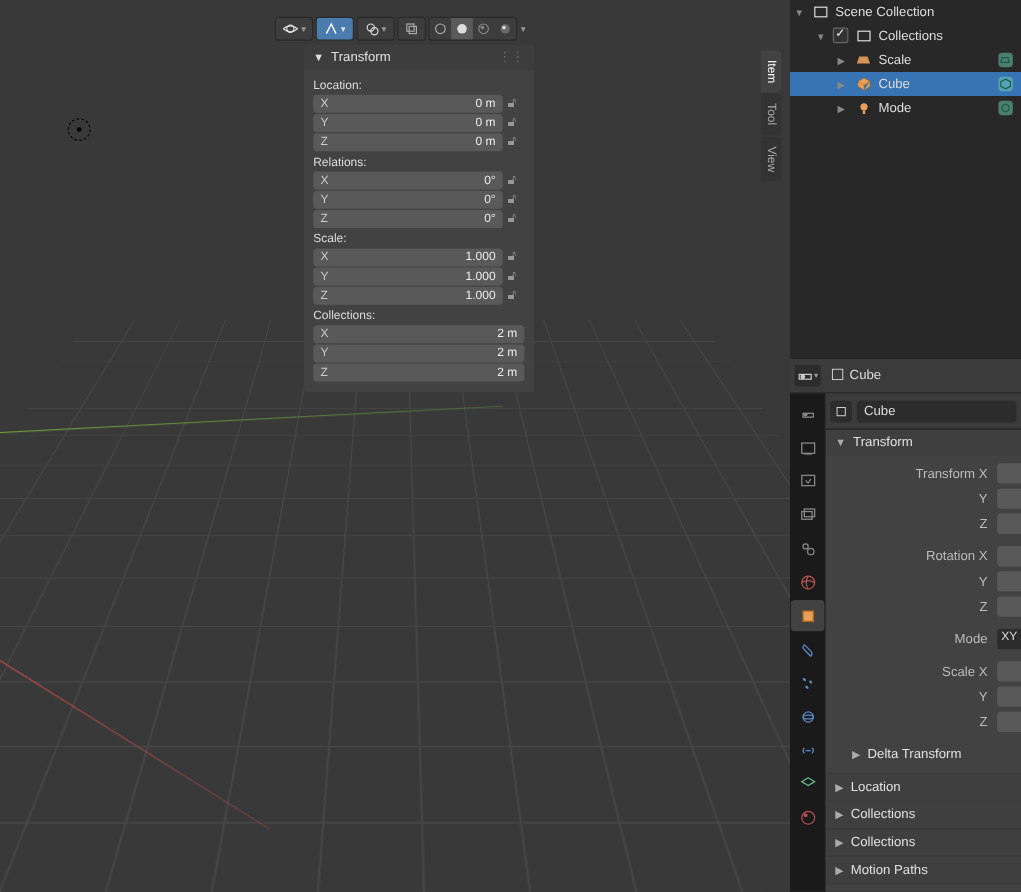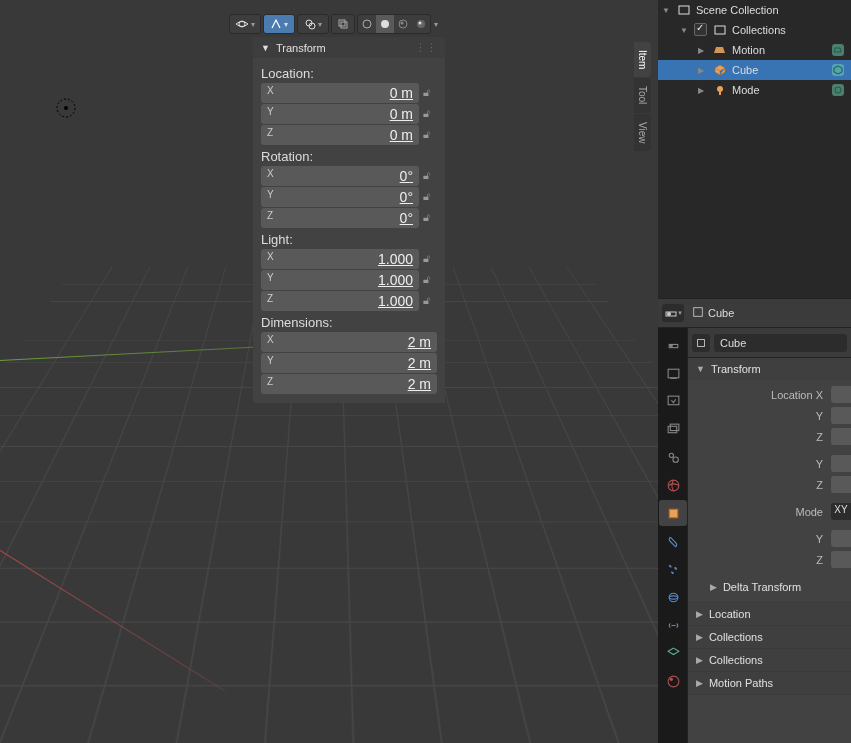--- a/index.html
+++ b/index.html
@@ -40,25 +40,25 @@
 
 .n-panel { position: absolute; top: 37px; right: 213px; width: 192px; background: #424242; border-radius: 4px 0 0 4px; }
 .n-tabs { position: absolute; top: 40px; right: 194px; display: flex; flex-direction: column; gap: 1px; }
 .n-tab { writing-mode: vertical-rl; background: #333; color: #aaa; padding: 8px 3px; font-size: 10px; cursor: pointer; border-radius: 0 4px 4px 0; }
 .n-tab.active { background: #424242; color: #fff; }
 
 .panel-header { display: flex; align-items: center; padding: 4px 8px; background: #3d3d3d; cursor: pointer; gap: 6px;}
 .panel-header .arrow { font-size: 9px; }
 .panel-drag { margin-left: auto; color: #666; }
 .panel-body { padding: 4px 8px 8px; }
-.prop-label { color: #ddd; font-size: 13px; margin: 4px 0 2px; }
+.prop-label { color: #ddd; font-size: 10px; margin: 4px 0 2px; }
 .prop-row { display: flex; align-items: center; gap: 4px; margin-bottom: 1px; }
 .prop-row .field { display: flex; flex: 1; background: #595959; border-radius: 3px; overflow: hidden; padding: 2px 6px; justify-content: space-between;}
 .prop-row .field .ax { color: #ccc; font-size: 10px; }
-.prop-row .field .v { color: #eee; font-size: 14px; text-decoration: underline; }
+.prop-row .field .v { color: #eee; font-size: 10px; }
 .prop-row .lock { width: 14px; height: 14px; color: #999; cursor: pointer; }
 .rot-mode { width: 100%; background: #2c2c2c; border: 1px solid #222; border-radius: 3px; padding: 3px 6px; color: #ddd; font-size: 10px; margin-top: 2px; display: flex; justify-content: space-between; cursor: pointer;}
 
 
 .right-col { position: absolute; right: 0; top: 0; width: 193px; height: 743px; background: #323232; display: flex; flex-direction: column; }
 .outliner { height: 298px; background: #282828; overflow: hidden; }
 .outliner-row { display: flex; align-items: center; height: 20px; padding-left: 4px; gap: 4px; cursor: pointer;}
 .outliner-row .exp { width: 10px; font-size: 8px; color: #888; }
 .outliner-row .ind { width: 14px; flex-shrink: 0; }
 .outliner-row .chk { width: 14px; height: 14px; }
@@ -227,21 +227,21 @@
           <span class="lock">🔓︎</span>
         </div>
       <div class="prop-row">
           <div class="field">
             <span class="ax">Z</span>
             <span class="v">0 m</span>
           </div>
           <span class="lock">🔓︎</span>
         </div>
 
-      <div class="prop-label">Rotation:</div>
+      <div class="prop-label">Relations:</div>
       <div class="prop-row">
           <div class="field">
             <span class="ax">X</span>
             <span class="v">0°</span>
           </div>
           <span class="lock">🔓︎</span>
         </div>
       <div class="prop-row">
           <div class="field">
             <span class="ax">Y</span>
@@ -250,21 +250,21 @@
           <span class="lock">🔓︎</span>
         </div>
       <div class="prop-row">
           <div class="field">
             <span class="ax">Z</span>
             <span class="v">0°</span>
           </div>
           <span class="lock">🔓︎</span>
         </div>
 
-      <div class="prop-label">Light:</div>
+      <div class="prop-label">Scale:</div>
       <div class="prop-row">
           <div class="field">
             <span class="ax">X</span>
             <span class="v">1.000</span>
           </div>
           <span class="lock">🔓︎</span>
         </div>
       <div class="prop-row">
           <div class="field">
             <span class="ax">Y</span>
@@ -273,21 +273,21 @@
           <span class="lock">🔓︎</span>
         </div>
       <div class="prop-row">
           <div class="field">
             <span class="ax">Z</span>
             <span class="v">1.000</span>
           </div>
           <span class="lock">🔓︎</span>
         </div>
 
-      <div class="prop-label">Dimensions:</div>
+      <div class="prop-label">Collections:</div>
       <div class="prop-row">
           <div class="field">
             <span class="ax">X</span>
             <span class="v">2 m</span>
           </div>
         </div>
       <div class="prop-row">
           <div class="field">
             <span class="ax">Y</span>
             <span class="v">2 m</span>
@@ -335,21 +335,21 @@
     </div>
     <div class="outliner-row">
       <span class="ind"></span>
         <span class="ind"></span>
       <span class="exp">▶</span>
       <span class="ico">
           <svg width="14" height="14" viewBox="0 0 14 14">
             <path d="M3 4 L10 4 L12 10 L1 10 Z" fill="#e8a05a" opacity=".9"></path>
           </svg>
         </span>
-      <span class="txt">Motion</span>
+      <span class="txt">Scale</span>
       <span class="right-icons">
           <span class="mini-ico"><svg width="14" height="14" viewBox="0 0 14 14">
               <rect x="1" y="1" width="12" height="12" rx="3" fill="#6fd3b3" opacity=".5"></rect>
               <path d="M4 5 L9 5 L10 9 L3 9 Z" fill="none" stroke="#1d5c4a"></path>
             </svg></span>
         </span>
     </div>
     <div class="outliner-row selected">
       <span class="ind"></span>
         <span class="ind"></span>
@@ -493,46 +493,54 @@
         <div class="name-edit">Cube</div>
       </div>
 
       <div class="prop-section">
         <div class="prop-section-hdr">
             <span class="arr">▼</span>
             <span>Transform</span>
           </div>
         <div class="prop-section-body">
           <div class="prop-line">
-              <span class="lbl">Location X</span>
+              <span class="lbl">Transform X</span>
               <span class="inp"></span>
             </div>
           <div class="prop-line">
               <span class="lbl">Y</span>
               <span class="inp"></span>
             </div>
           <div class="prop-line">
               <span class="lbl">Z</span>
               <span class="inp"></span>
             </div>
           <div style="height:6px"></div>
+          <div class="prop-line">
+              <span class="lbl">Rotation X</span>
+              <span class="inp"></span>
+            </div>
           <div class="prop-line">
               <span class="lbl">Y</span>
               <span class="inp"></span>
             </div>
           <div class="prop-line">
               <span class="lbl">Z</span>
               <span class="inp"></span>
             </div>
           <div style="height:6px"></div>
           <div class="prop-line">
               <span class="lbl">Mode</span>
               <span class="inp" style="background:#2c2c2c;color:#ddd;text-align:center;padding:1px 3px;font-size:10px;width:20px">XY</span>
             </div>
           <div style="height:6px"></div>
+          <div class="prop-line">
+              <span class="lbl">Scale X</span>
+              <span class="inp"></span>
+            </div>
           <div class="prop-line">
               <span class="lbl">Y</span>
               <span class="inp"></span>
             </div>
           <div class="prop-line">
               <span class="lbl">Z</span>
               <span class="inp"></span>
             </div>
           <div style="height:6px"></div>
           <div class="prop-section-hdr" style="background:none;padding-left:14px">

